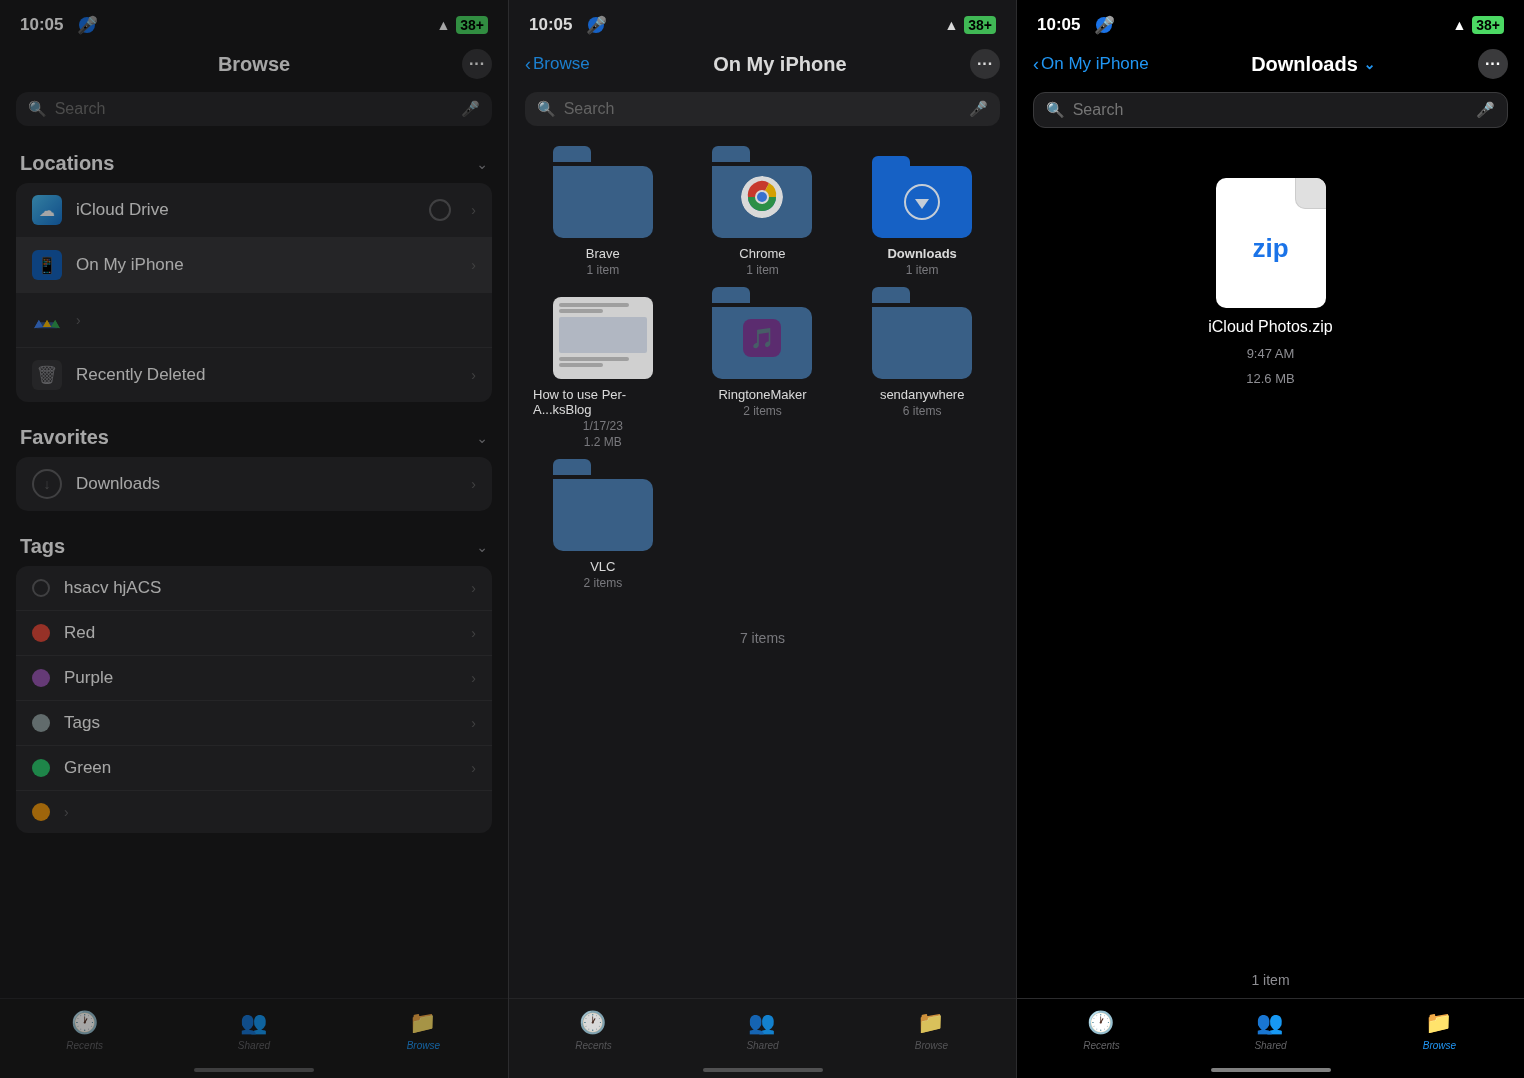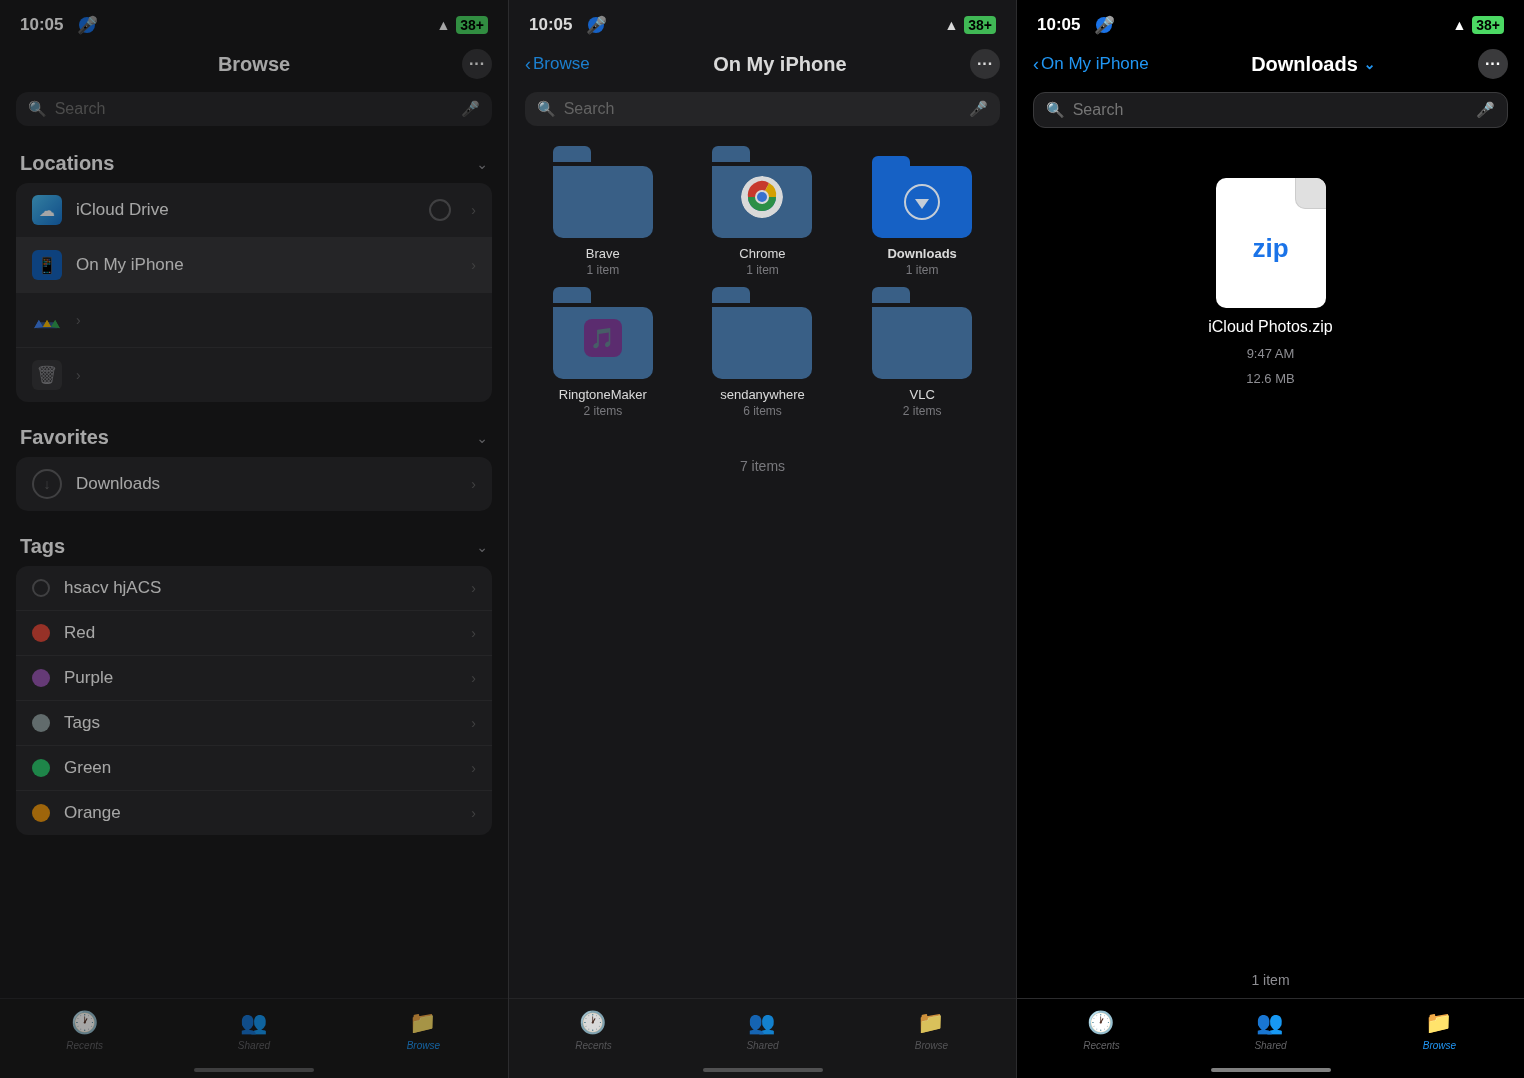--- a/index.html
+++ b/index.html
@@ -614,20 +614,21 @@
             <polygon points="1,19 5,12 8.5,18" fill="#4285F4"></polygon>
             <polygon points="23,19 19,12 15.5,18" fill="#34A853"></polygon>
             <polygon points="8.5,18 12,12 15.5,18" fill="#FBBC05"></polygon>
           </svg>
         </div>
         <span class="list-chevron">›</span>
       </div>
 
       <div class="list-item-in-group">
         <div class="icon-trash">🗑</div>
+        <span class="list-label">Recently Deleted</span>
         <span class="list-chevron">›</span>
       </div>
     </div>
 
     <div class="section-header">
       <span class="section-title">Favorites</span>
       <span class="section-chevron">⌄</span>
     </div>
     <div class="list-items-group">
       <div class="list-item-in-group">
@@ -668,21 +669,20 @@
       </div>
 
       <div class="list-item-in-group">
         <div class="tag-dot" style="background:#2ecc71"></div>
         <span class="list-label">Green</span>
         <span class="list-chevron">›</span>
       </div>
 
       <div class="list-item-in-group">
         <div class="tag-dot" style="background:#f39c12"></div>
-        <span class="list-label">Orange</span>
         <span class="list-chevron">›</span>
       </div>
     </div>
   </div>
 
   <div class="tab-bar">
     <div class="tab-item">
       <span class="tab-icon">🕐</span>
       <span class="tab-label">Recents</span>
     </div>
@@ -766,20 +766,34 @@
           <div class="folder-body" style="background:#1a73e8;opacity:1;margin-top:10px;position:relative">
             <div style="position:absolute;top:50%;left:50%;transform:translate(-50%,-50%);width:36px;height:36px;border:2.5px solid rgba(255,255,255,0.9);border-radius:50%;display:flex;align-items:center;justify-content:center">
               <div style="width:0;height:0;border-left:7px solid transparent;border-right:7px solid transparent;border-top:10px solid rgba(255,255,255,0.9);margin-top:4px"></div>
             </div>
           </div>
         </div>
         <span class="grid-label" style="font-weight:600">Downloads</span>
         <span class="grid-sublabel">1 item</span>
       </div>
 
+      <div class="grid-item">
+        <div class="file-thumb">
+          <div class="file-thumb-content">
+            <div class="file-thumb-line"></div>
+            <div class="file-thumb-line file-thumb-line-short"></div>
+            <div class="file-thumb-img"></div>
+            <div class="file-thumb-line"></div>
+            <div class="file-thumb-line file-thumb-line-short"></div>
+          </div>
+        </div>
+        <span class="grid-label">How to use Per-A...ksBlog</span>
+        <span class="grid-sublabel">1/17/23</span>
+        <span class="grid-sublabel">1.2 MB</span>
+      </div>
 
       <div class="grid-item">
         <div class="folder-icon folder-with-logo">
           <div class="folder-tab"></div>
           <div class="folder-body"></div>
           <div class="ringtone-logo">🎵</div>
         </div>
         <span class="grid-label">RingtoneMaker</span>
         <span class="grid-sublabel">2 items</span>
       </div>

